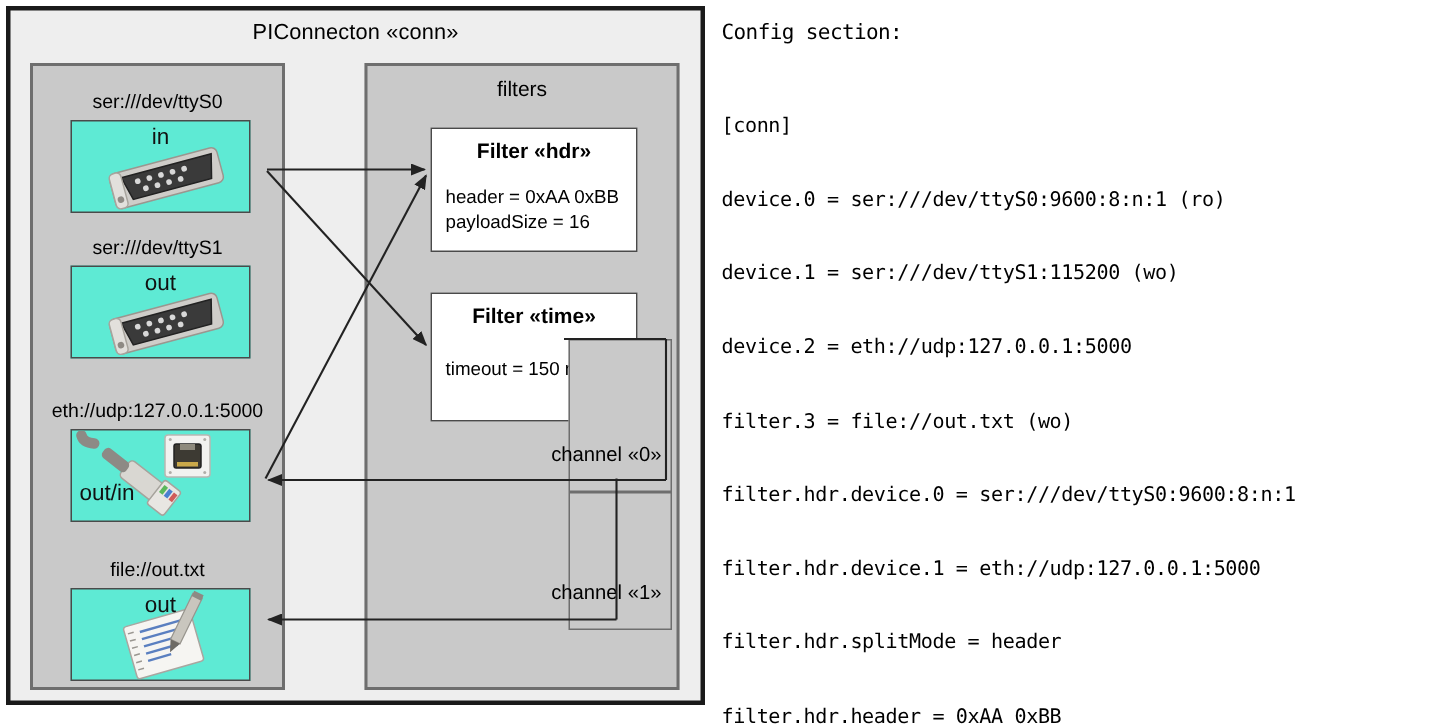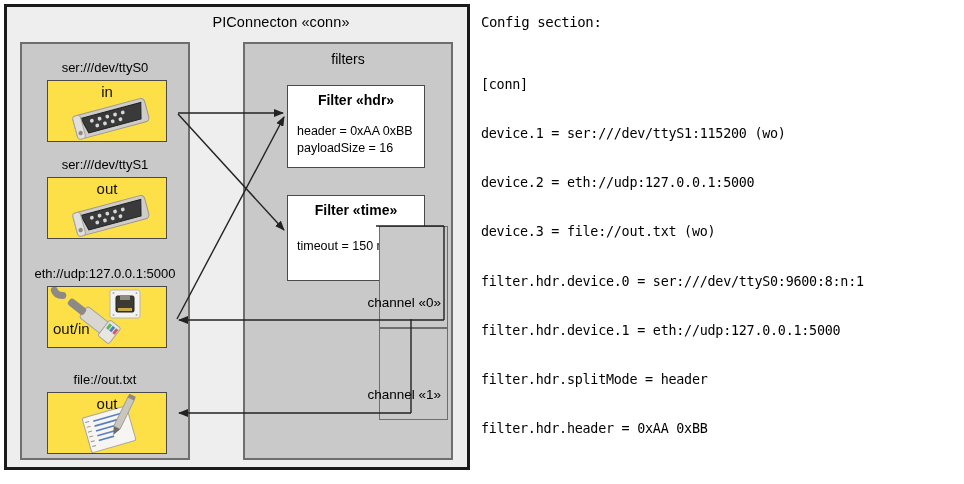--- a/index.html
+++ b/index.html
@@ -4,32 +4,32 @@
 <style>
   html,body{margin:0;padding:0;background:#ffffff;}
   body{width:964px;height:484px;overflow:hidden;
        font-family:"Liberation Sans", sans-serif; color:#000;}
   #root{position:relative;width:964px;height:484px;}
 
   
   #diagram{position:absolute;left:4px;top:4px;width:466px;height:466px;
            background:#eeeeee;border:3px solid #1a1a1a;box-sizing:border-box;}
   #diagram-title{position:absolute;left:0;top:7px;width:100%;text-align:center;
-                 font-size:14.5px;letter-spacing:.1px;padding-left:44px;}
+                 font-size:14.5px;letter-spacing:.1px;}
 
   .group{position:absolute;background:#c9c9c9;border:2px solid #6e6e6e;
          box-sizing:border-box;}
   #devices-group{left:13px;top:35px;width:170px;height:418px;}
   #filters-group{left:236px;top:35px;width:210px;height:418px;padding-left:20px;}
   #filters-title{position:absolute;left:0;top:7px;width:100%;text-align:center;
                  font-size:14px;}
 
   .dev-label{position:absolute;font-size:13px;text-align:center;
              white-space:nowrap;}
-  .dev-box{position:absolute;background:#fde047;border:1.6px solid #4a4a4a;
+  .dev-box{position:absolute;background:#5eead4;border:1.6px solid #4a4a4a;
            box-sizing:border-box;overflow:hidden;}
   .dev-io{position:absolute;z-index:3;font-size:15px;color:#111;}
 
   .filter-box{position:absolute;background:#ffffff;border:1.6px solid #4a4a4a;
               box-sizing:border-box;}
   .filter-title{position:absolute;left:0;top:6px;width:100%;text-align:center;
                 font-size:14px;font-weight:bold;}
   .filter-prop{position:absolute;left:9px;font-size:12.5px;white-space:nowrap;}
 
   .chan-box{position:absolute;background:#c9c9c9;border:1.4px solid #6e6e6e;
@@ -209,23 +209,24 @@
         <path d="M369,219 L437,219"></path>
         <path d="M404,312 L404,406"></path>
       </g>
     </svg>
   </div>
 
   <div id="config">
     <div id="config-heading">Config section:</div>
     <div id="config-lines">
       <span class="cline">[conn]</span>
+      <span class="cline">device.0 = ser:///dev/ttyS0:9600:8:n:1 (ro)</span>
       <span class="cline">device.1 = ser:///dev/ttyS1:115200 (wo)</span>
       <span class="cline">device.2 = eth://udp:127.0.0.1:5000</span>
-      <span class="cline">device.3 = file://out.txt (wo)</span>
+      <span class="cline">filter.3 = file://out.txt (wo)</span>
       <span class="cline">filter.hdr.device.0 = ser:///dev/ttyS0:9600:8:n:1</span>
       <span class="cline">filter.hdr.device.1 = eth://udp:127.0.0.1:5000</span>
       <span class="cline">filter.hdr.splitMode = header</span>
       <span class="cline">filter.hdr.header = 0xAA 0xBB</span>
       
       
       
       
       
       

